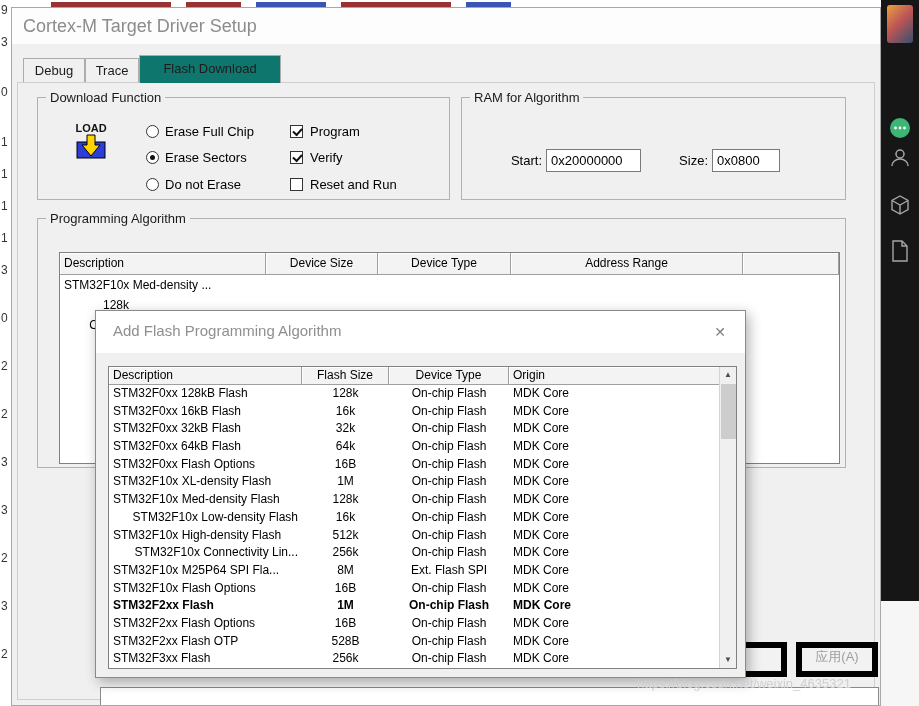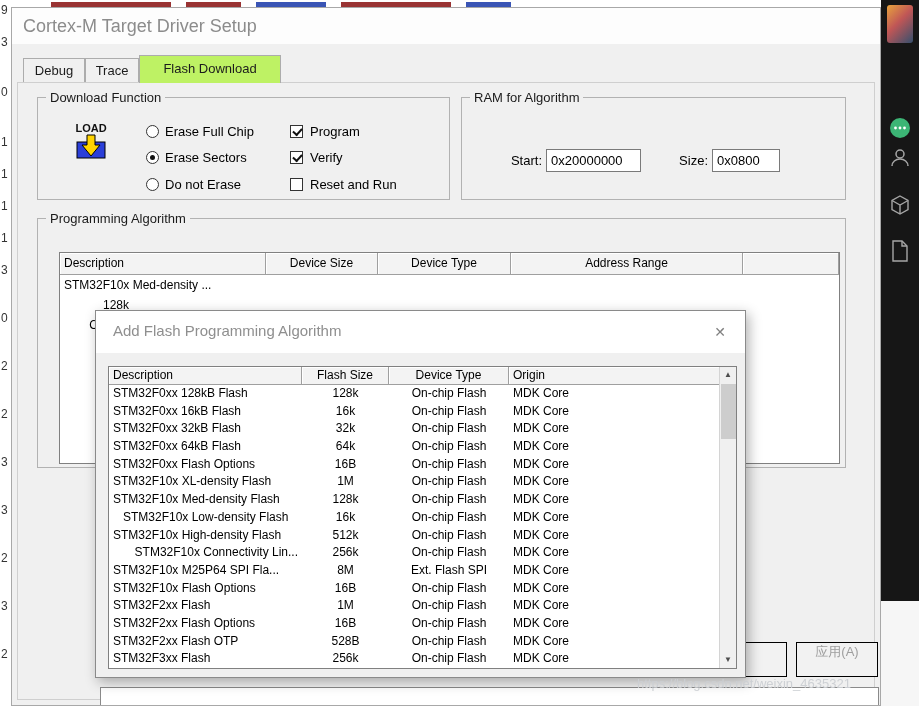--- a/index.html
+++ b/index.html
@@ -18,21 +18,21 @@
 
   
   .dialog{position:absolute;left:11px;top:7px;width:870px;height:699px;background:#f0f0f0;
           border:1px solid #a8a8a8;overflow:hidden;z-index:10}
   .dlg-titlebar{position:absolute;left:0;top:0;width:100%;height:36px;background:#fdfdfd}
   .dlg-title{position:absolute;left:11px;top:8px;font-size:18px;color:#8c8c8c}
 
   .tabstrip{position:absolute;left:0;top:47px;width:100%;height:29px;z-index:3}
   .tab{position:absolute;top:3px;height:24px;line-height:23px;text-align:center;font-size:13px;
        background:#f0f0f0;border:1px solid #acacac;border-bottom:none;color:#1c1c1c;cursor:default}
-  .tab.active{top:0;height:28px;line-height:26px;background:#bef264;z-index:4}
+  .tab.active{top:0;height:28px;line-height:26px;background:#0f766e;z-index:4}
   .panel{position:absolute;left:5px;top:74px;width:858px;height:618px;border:1px solid #cfcfcf;background:#f0f0f0}
 
   .group{position:absolute;border:1px solid #b2b2b2;background:#f0f0f0}
   .legend{position:absolute;top:-8px;left:8px;background:#f0f0f0;padding:0 4px;font-size:13px;color:#1a1a1a;white-space:nowrap}
 
   .optrow{position:absolute;left:0;display:flex;align-items:center;height:18px;font-size:13px;white-space:nowrap;cursor:default}
   .radio{width:13px;height:13px;border:1px solid #333;border-radius:50%;background:#fff;position:relative;margin-right:6px;flex:none}
   .radio.on::after{content:"";position:absolute;left:3px;top:3px;width:5px;height:5px;border-radius:50%;background:#111}
   .check{width:13px;height:13px;border:1px solid #333;background:#fff;position:relative;margin-right:7px;flex:none}
   .check.on::after{content:"";position:absolute;left:2px;top:2px;width:7px;height:4px;
@@ -44,21 +44,21 @@
 
   
   .lvwrap{position:absolute;background:#fff;border:1px solid #808080;overflow:hidden}
   .lvhead{position:absolute;left:0;top:0;display:flex;background:#f0f0f0}
   .lvh{flex:none;height:100%;padding:0 4px;background:#f3f3f3;font-size:12px;overflow:hidden;white-space:nowrap;
        border-right:1px solid #9f9f9f;border-bottom:1px solid #9f9f9f;box-shadow:inset 1px 1px 0 #fff;cursor:default}
   .lvbody{position:absolute;left:0}
   .lvr{display:flex;cursor:default}
   .lvc{flex:none;overflow:hidden;white-space:nowrap;padding:0 4px;font-size:12px}
 
-  .btn{position:absolute;border:1px solid #000000;background:#f2f2f2;text-align:center;font-size:13px;cursor:default}
+  .btn{position:absolute;border:6px solid #000000;background:#f2f2f2;text-align:center;font-size:13px;cursor:default}
   .btn.disabled{color:#9e9e9e}
   .bottombox{position:absolute;left:88px;top:679px;width:779px;height:30px;background:#fff;border:1px solid #8a8a8a}
 
   
   .modal{position:absolute;left:95px;top:310px;width:651px;height:368px;background:#f0f0f0;
          border:1px solid #8a8a8a;box-shadow:3px 4px 12px rgba(0,0,0,.30);z-index:30;overflow:hidden}
   .mod-titlebar{position:absolute;left:0;top:0;width:100%;height:42px;background:#ffffff}
   .mod-title{position:absolute;left:17px;top:11px;font-size:15px;color:#8f8f8f}
   .mod-close{position:absolute;right:14px;top:10px;width:22px;height:22px;text-align:center;line-height:22px;
              font-size:14px;color:#808080;cursor:default}
@@ -244,21 +244,21 @@
           <div class="lvc" style="width: 120px; text-align: center;">On-chip Flash</div>
           <div class="lvc" style="width: 211px; text-align: left;">MDK Core</div>
         </div>
         <div class="lvr" style="height: 17.7px; line-height: 17.7px;">
           <div class="lvc" style="width: 193px; text-align: left;">STM32F10x Med-density Flash</div>
           <div class="lvc" style="width: 87px; text-align: center;">128k</div>
           <div class="lvc" style="width: 120px; text-align: center;">On-chip Flash</div>
           <div class="lvc" style="width: 211px; text-align: left;">MDK Core</div>
         </div>
         <div class="lvr" style="height: 17.7px; line-height: 17.7px;">
-          <div class="lvc" style="width: 193px; text-align: left; padding-left: 14px;">STM32F10x Low-density Flash</div>
+          <div class="lvc" style="width: 193px; text-align: right; padding-left: 14px;">STM32F10x Low-density Flash</div>
           <div class="lvc" style="width: 87px; text-align: center;">16k</div>
           <div class="lvc" style="width: 120px; text-align: center;">On-chip Flash</div>
           <div class="lvc" style="width: 211px; text-align: left;">MDK Core</div>
         </div>
         <div class="lvr" style="height: 17.7px; line-height: 17.7px;">
           <div class="lvc" style="width: 193px; text-align: left;">STM32F10x High-density Flash</div>
           <div class="lvc" style="width: 87px; text-align: center;">512k</div>
           <div class="lvc" style="width: 120px; text-align: center;">On-chip Flash</div>
           <div class="lvc" style="width: 211px; text-align: left;">MDK Core</div>
         </div>
@@ -273,21 +273,21 @@
           <div class="lvc" style="width: 87px; text-align: center;">8M</div>
           <div class="lvc" style="width: 120px; text-align: center;">Ext. Flash SPI</div>
           <div class="lvc" style="width: 211px; text-align: left;">MDK Core</div>
         </div>
         <div class="lvr" style="height: 17.7px; line-height: 17.7px;">
           <div class="lvc" style="width: 193px; text-align: left;">STM32F10x Flash Options</div>
           <div class="lvc" style="width: 87px; text-align: center;">16B</div>
           <div class="lvc" style="width: 120px; text-align: center;">On-chip Flash</div>
           <div class="lvc" style="width: 211px; text-align: left;">MDK Core</div>
         </div>
-        <div class="lvr" style="height: 17.7px; line-height: 17.7px;">
+        <div class="lvr" style="height: 17.7px; line-height: 17.7px; font-weight: bold;">
           <div class="lvc" style="width: 193px; text-align: left;">STM32F2xx Flash</div>
           <div class="lvc" style="width: 87px; text-align: center;">1M</div>
           <div class="lvc" style="width: 120px; text-align: center;">On-chip Flash</div>
           <div class="lvc" style="width: 211px; text-align: left;">MDK Core</div>
         </div>
         <div class="lvr" style="height: 17.7px; line-height: 17.7px;">
           <div class="lvc" style="width: 193px; text-align: left;">STM32F2xx Flash Options</div>
           <div class="lvc" style="width: 87px; text-align: center;">16B</div>
           <div class="lvc" style="width: 120px; text-align: center;">On-chip Flash</div>
           <div class="lvc" style="width: 211px; text-align: left;">MDK Core</div>

